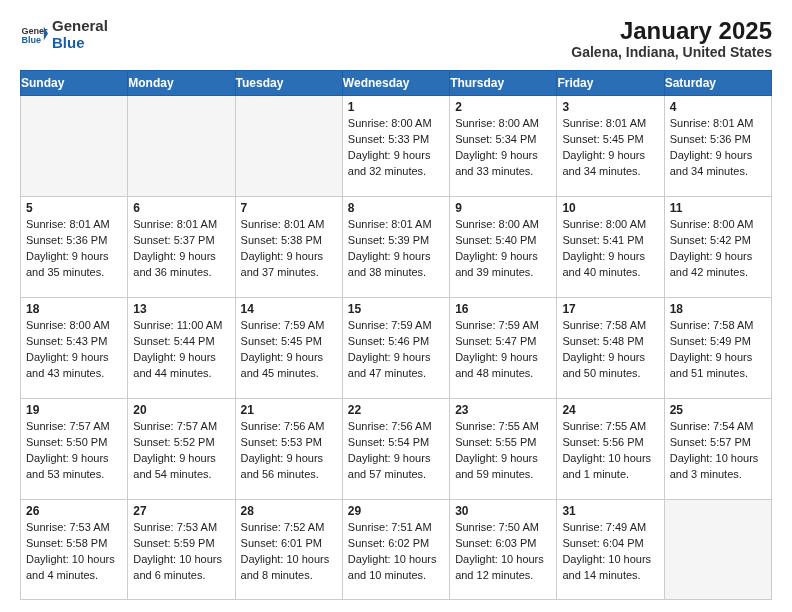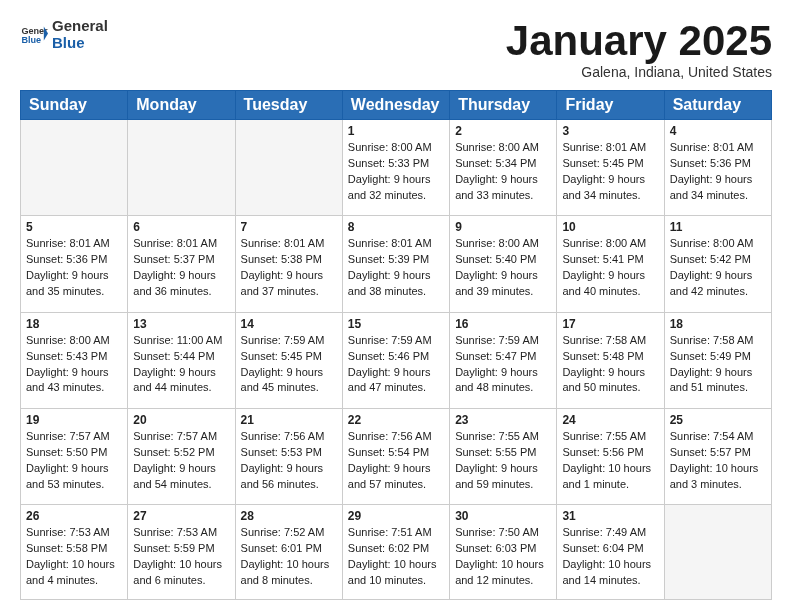--- a/index.html
+++ b/index.html
@@ -36,42 +36,43 @@
     .logo-general { color: #333; }
     .logo-blue { color: #1a5fa8; }
     .logo-icon {
       width: 28px;
       height: 28px;
     }
     .title-block {
       text-align: right;
     }
     .month-title {
-      font-size: 42px;
+      font-size: 24px;
       font-weight: bold;
       color: #1a1a1a;
       line-height: 1.1;
     }
     .location {
       font-size: 14px;
       color: #333;
+      font-weight: bold;
     }
     .calendar {
       flex: 1;
       border: 1px solid #ccc;
       border-collapse: collapse;
       width: 100%;
       table-layout: fixed;
     }
     .calendar th {
       background: #2a6eb5;
       color: #fff;
-      font-size: 16px;
-      font-weight: bold;
-      padding: 5px 8px;
+      font-size: 12px;
+      font-weight: bold;
+      padding: 5px 0;
       text-align: left;
       border: 1px solid #1a5fa8;
     }
     .calendar td {
       border: 1px solid #ccc;
       vertical-align: top;
       padding: 4px 5px;
       font-size: 10.5px;
       color: #222;
       background: #fff;

